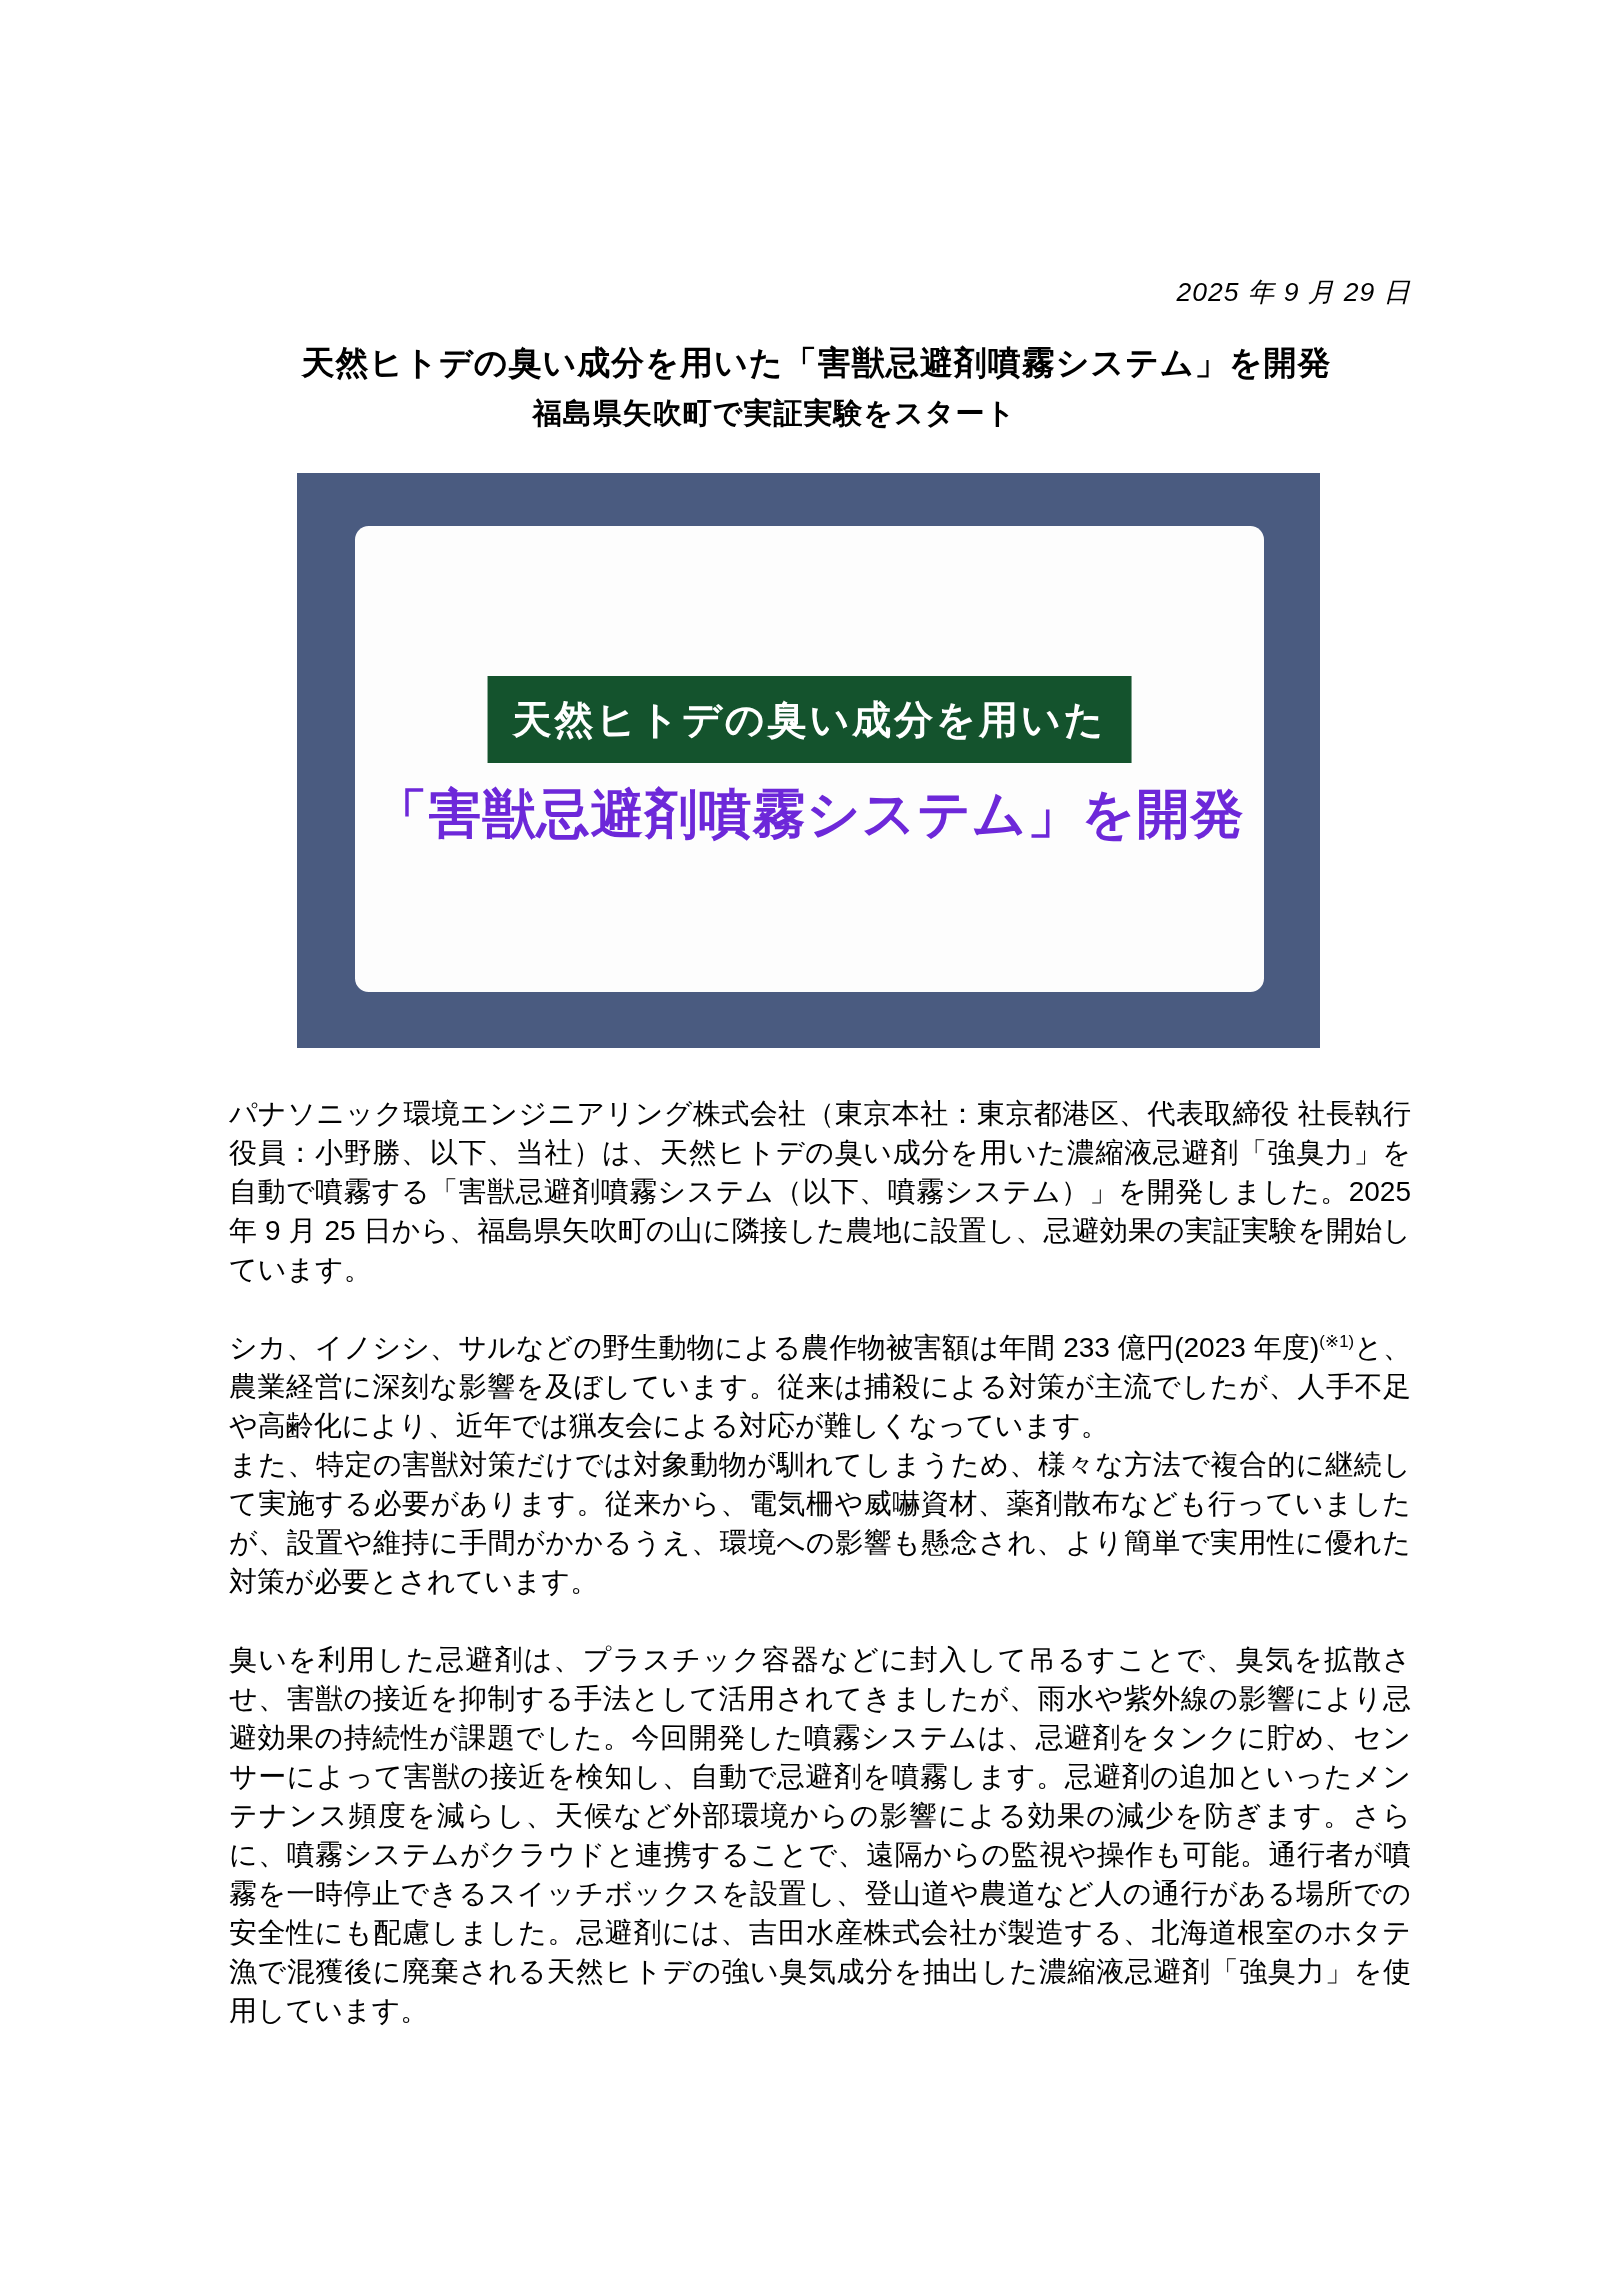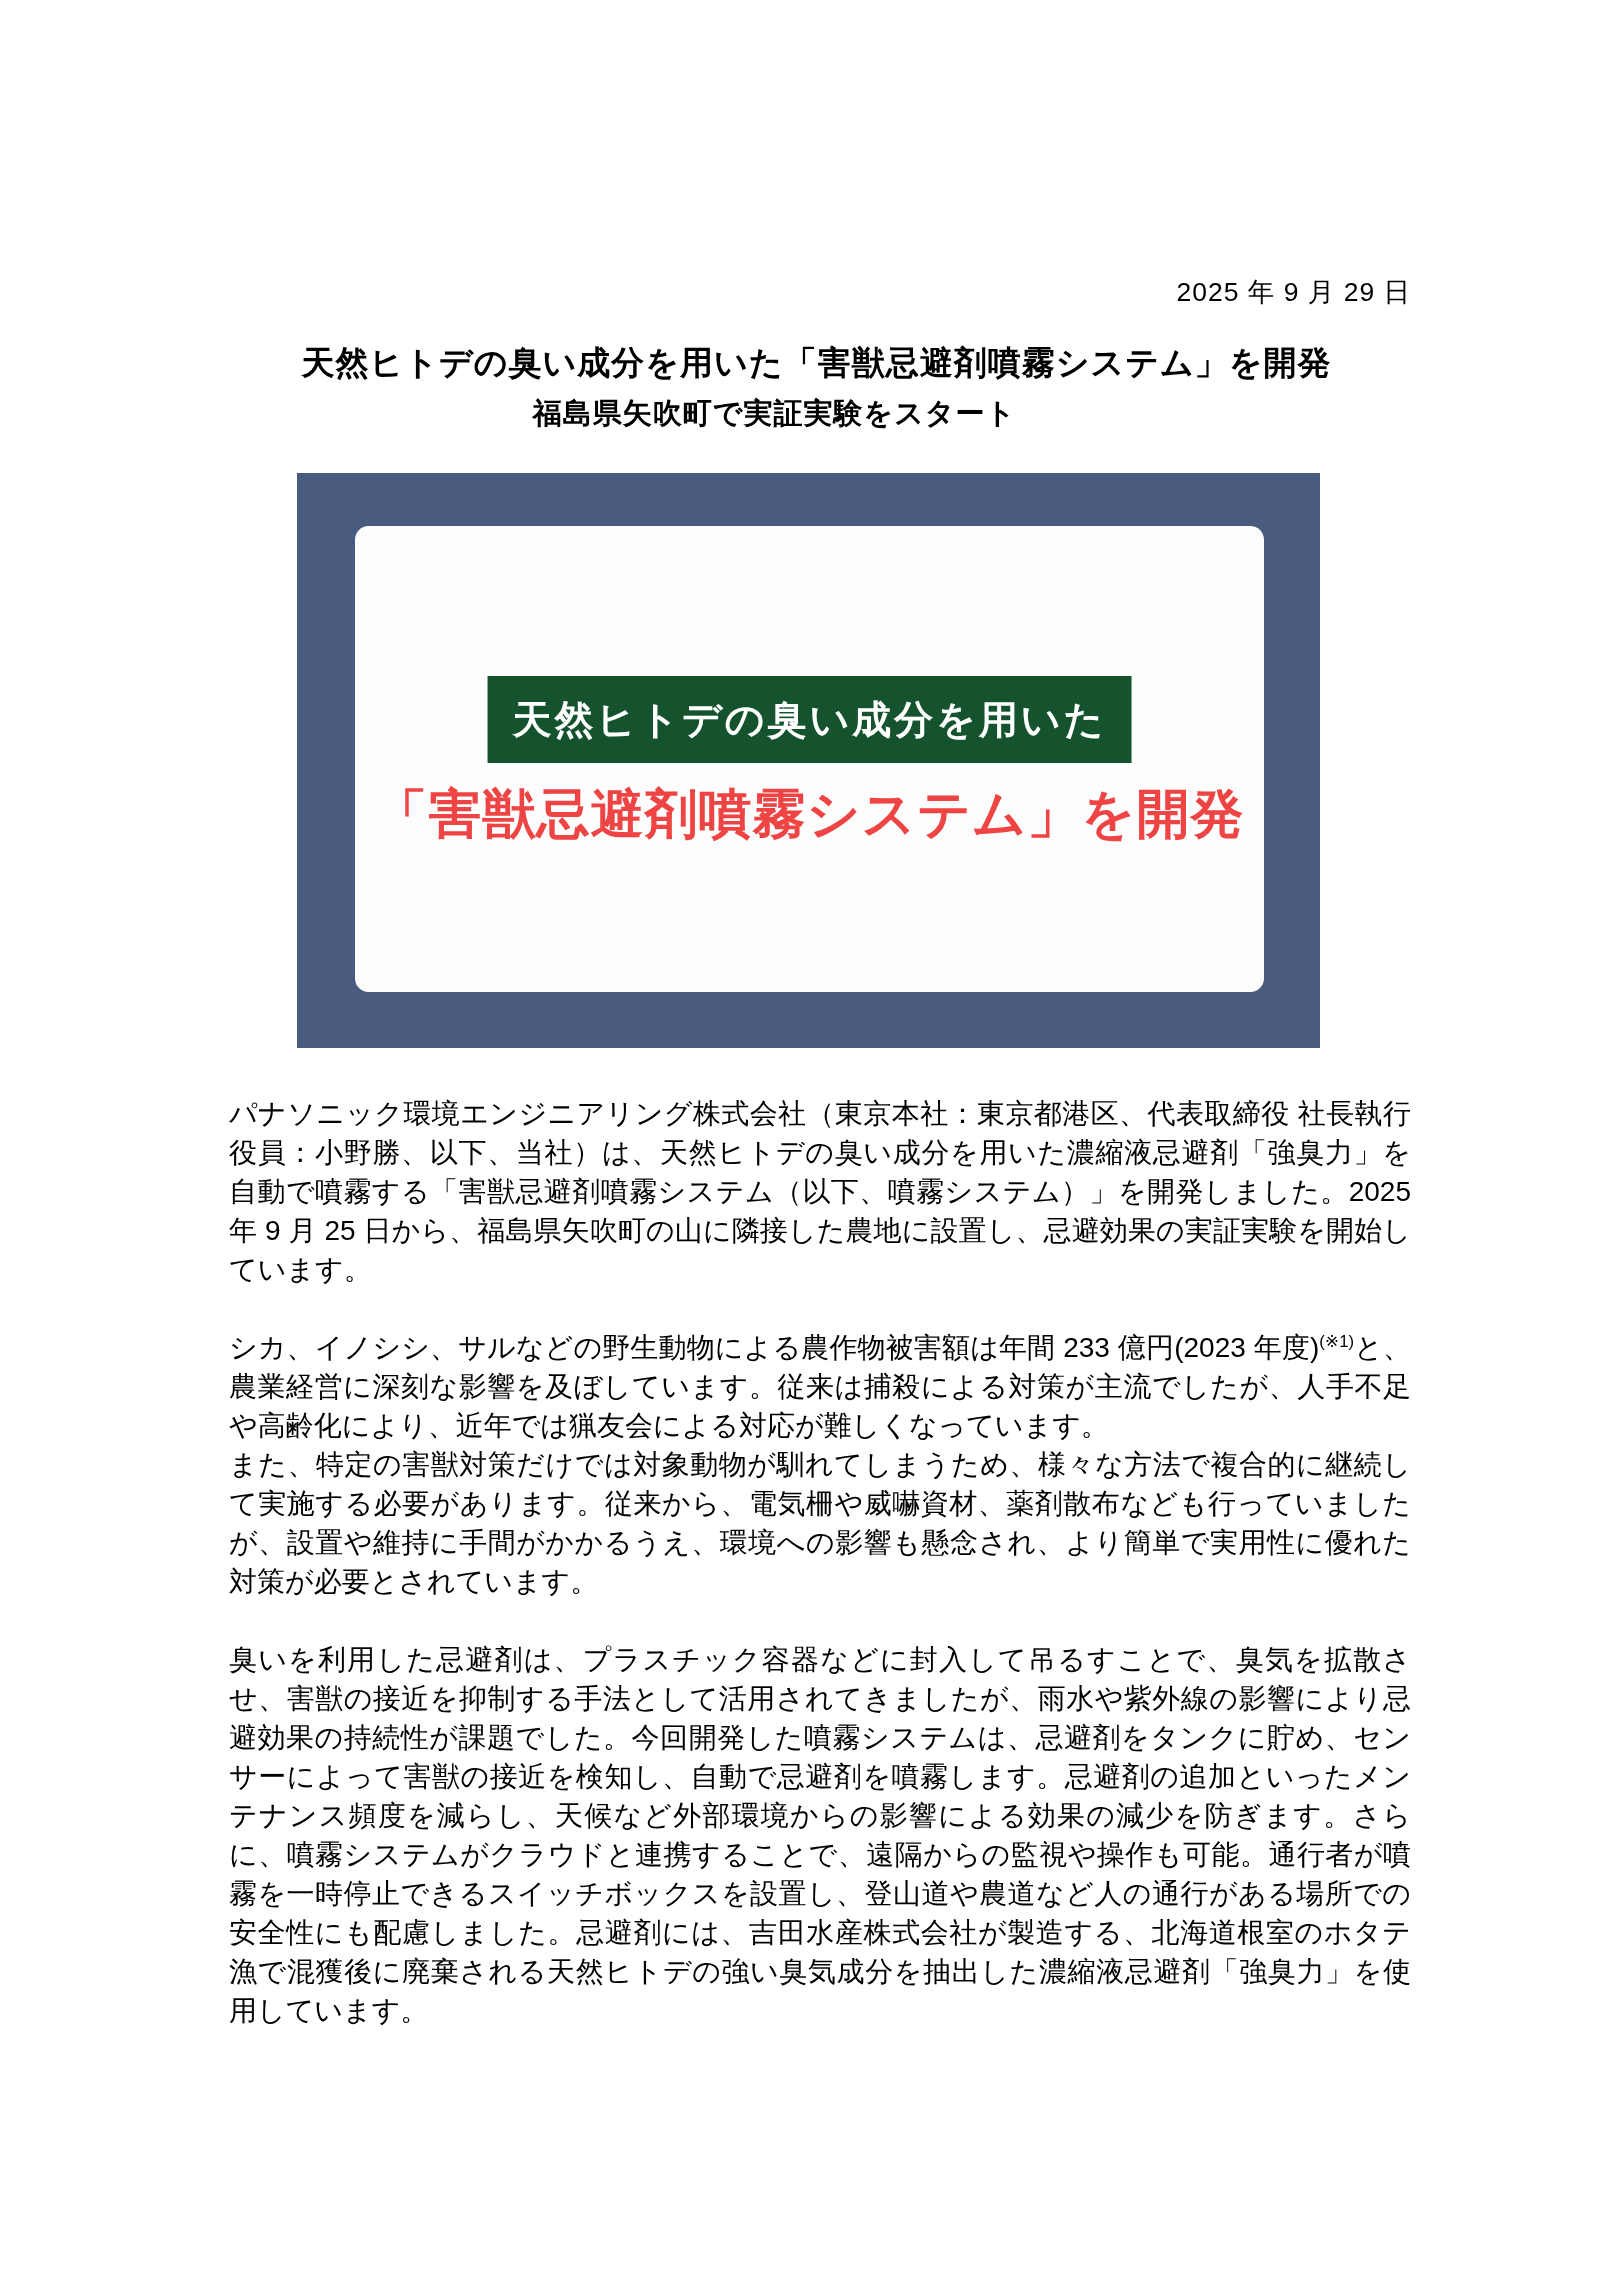--- a/index.html
+++ b/index.html
@@ -14,20 +14,21 @@
   }
   .date {
     position: absolute;
     top: 274px;
     left: 229px;
     width: 1182px;
     text-align: right;
     font-size: 26.5px;
     letter-spacing: 1px;
     white-space: nowrap;
+    font-style: italic;
   }
   .title {
     position: absolute;
     top: 341px;
     left: 0;
     width: 1621px;
     margin: 0;
     text-align: center;
     font-size: 33px;
     font-weight: bold;
@@ -79,21 +80,21 @@
     box-sizing: border-box;
   }
   .banner-heading {
     position: absolute;
     top: 253px;
     left: 0;
     width: 100%;
     text-align: center;
     font-size: 53px;
     font-weight: bold;
-    color: #ef4444;
+    color: #6d28d9;
     letter-spacing: 1px;
     white-space: nowrap;
   }
   .body-text {
     position: absolute;
     left: 229px;
     top: 1094px;
     width: 1182px;
     font-size: 28px;
     line-height: 39px;

